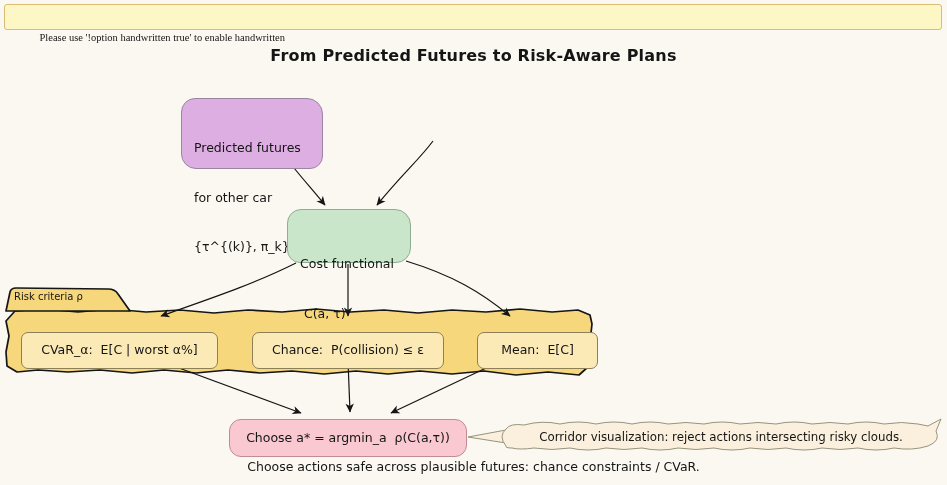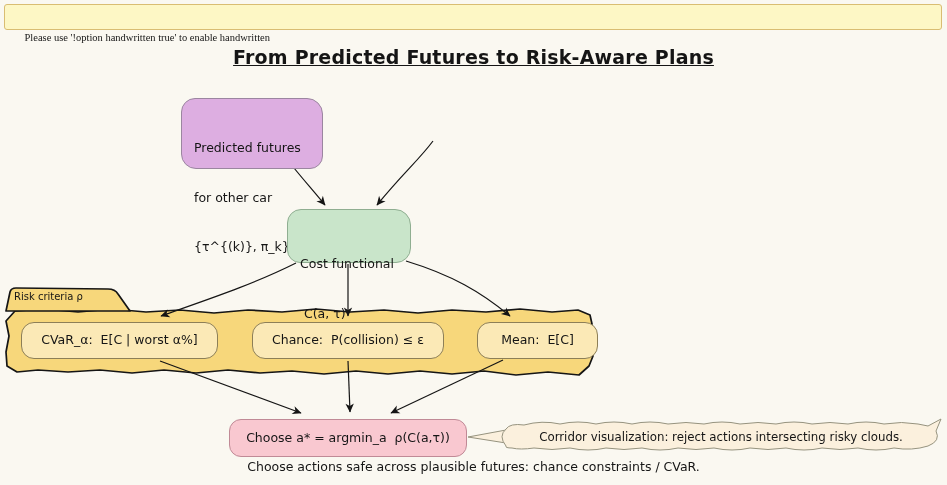--- a/index.html
+++ b/index.html
@@ -6,46 +6,46 @@
   .stage{
     position:relative; width:947px; height:485px; overflow:hidden;
     background:var(--c-bg,#faf8f1); color:var(--c-ink,#111);
     font-family:"DejaVu Sans",sans-serif;
   }
   .banner{
     position:absolute; left:4px; top:4px; width:938px; height:26px;
     background:var(--c-banner_bg,#fdf7c5); border:1.5px solid var(--c-banner_border,#d9bd72);
     border-radius:3px; box-sizing:border-box;
     font-family:Liberation Serif, serif; font-size:10.5px; line-height:22px;
-    padding-left:9px; white-space:pre;
+    padding-left:24px; white-space:pre;
   }
   .title{
     position:absolute; left:0; top:46px; width:947px; text-align:center;
-    font-weight:bold; font-size:19px; letter-spacing:.2px;text-decoration:underline;
+    font-weight:bold; font-size:16px; letter-spacing:.2px;
   }
   .layer{position:absolute; left:0; top:0;}
   .node{position:absolute; box-sizing:border-box; font-size:12.5px; line-height:1.32; white-space:pre;}
   .multi{padding-top:6px; padding-left:12px;}
   #predicted{left:181px; top:98px; width:142px; height:71px;
     background:var(--c-purple,#ddaee1); border:1.4px solid var(--c-purple_border,#9b86a0);
     border-radius:14px 16px 13px 15px; padding-top:8px;}
   #ego{left:358px; top:88px; width:176px; height:53px;
     background:var(--c-blue,#b5d8f2); border:1.4px solid var(--c-blue_border,#7f9fbe);
     border-radius:15px 17px 14px 16px;}
   #cost{left:287px; top:209px; width:124px; height:54px;
     background:var(--c-green,#c9e5ca); border:1.4px solid var(--c-green_border,#8fae91);
     border-radius:14px 16px 15px 13px; padding-top:13px;}
   .tab-label{
     position:absolute; left:14px; top:291px; width:120px;
     font-weight:normal; font-size:10px;
   }
   .riskpill{
-    position:absolute; top:322px; height:37px;
+    position:absolute; top:332px; height:37px;
     background:var(--c-gold_light,#fbe9b6); border:1.2px solid var(--c-gold_light_border,#8d7f57);
-    border-radius:13px; text-align:center; line-height:34px; font-size:12.5px; box-sizing:border-box;
+    border-radius:7px; text-align:center; line-height:34px; font-size:12.5px; box-sizing:border-box;
     white-space:pre;
   }
   #cvar{left:21px;  width:197px;}
   #chance{left:252px; width:192px;}
   #mean{left:477px; width:121px;}
   #select{
     position:absolute; left:229px; top:419px; width:238px; height:38px;
     background:var(--c-pink,#f9c8d0); border:1.4px solid var(--c-pink_border,#c08a96);
     border-radius:12px; text-align:center; line-height:35px; font-size:12.5px; box-sizing:border-box;
     white-space:pre;

